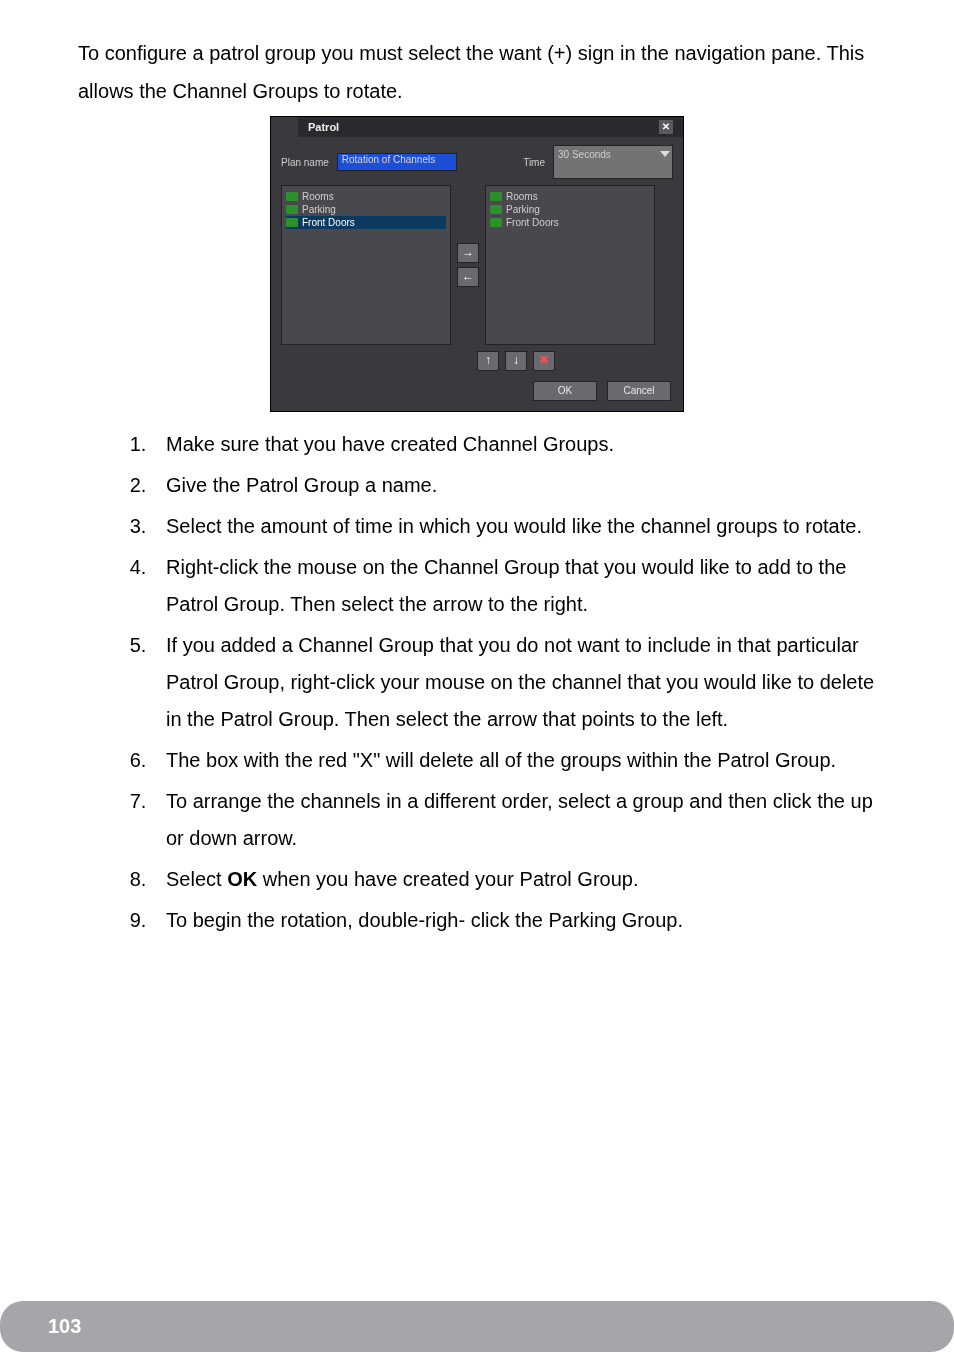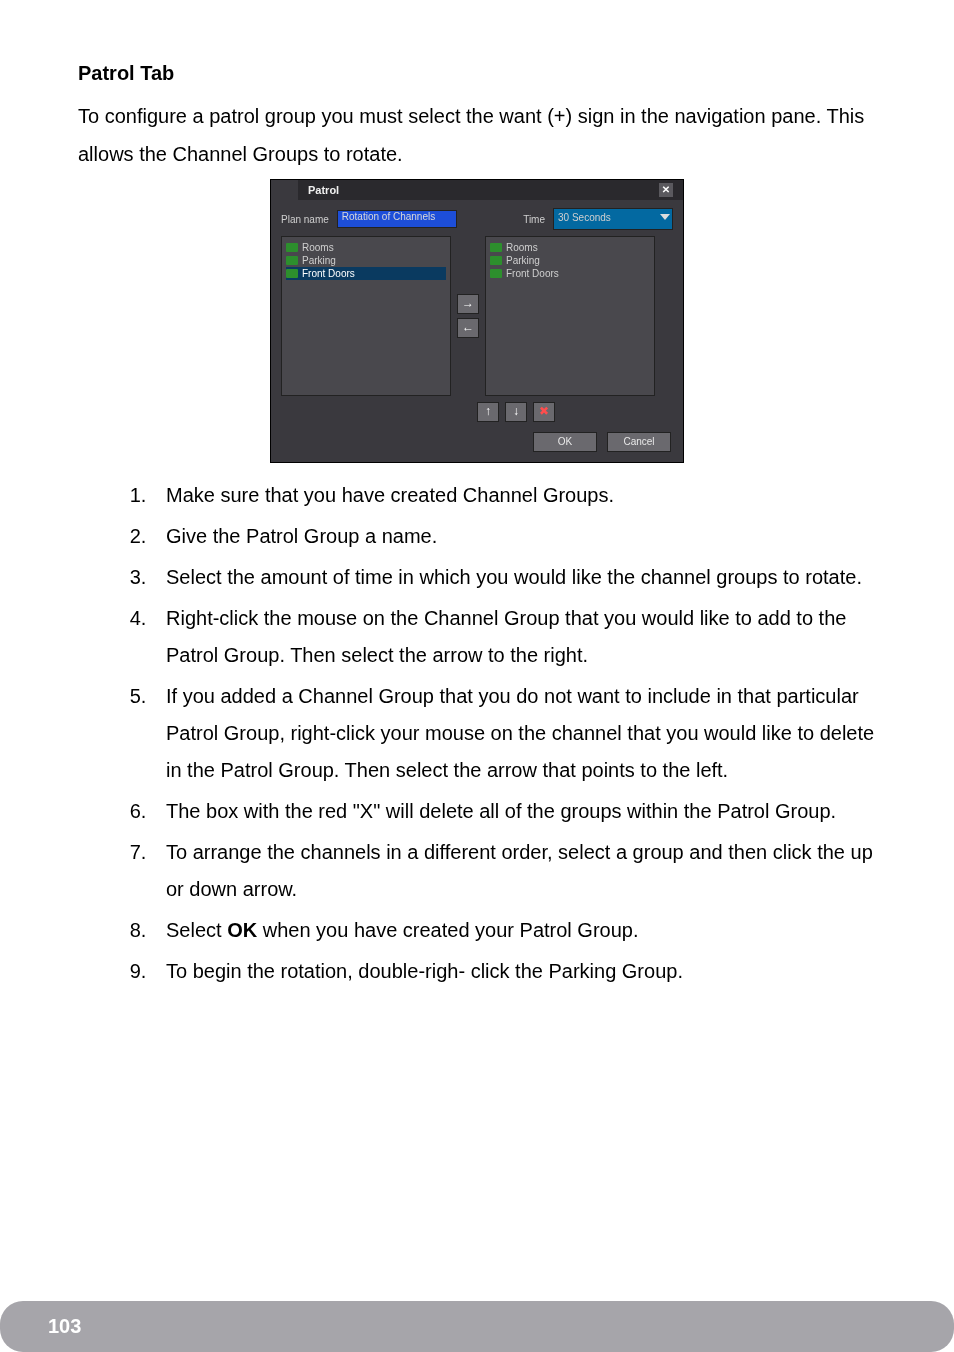--- a/index.html
+++ b/index.html
@@ -13,41 +13,40 @@
   ol.steps li{padding-left:14px;margin-bottom:4px;}
   .bold{font-weight:bold;}
   
   .footer-bar{position:absolute;left:0;right:0;bottom:0;background:#a6a5aa;color:#fff;font-weight:bold;font-size:20px;padding:14px 48px;border-radius:23px;}
   
   .shot{width:412px;margin:4px auto 8px auto;background:#3a393e;border:1px solid #000;font-size:10px;color:#cfcfcf;font-family:Arial,sans-serif;}
   .shot .titlebar{background:#2a292d;color:#efefef;font-weight:bold;font-size:11px;padding:3px 10px;display:flex;justify-content:space-between;align-items:center;margin-left:27px;}
   .shot .close{background:#5a595e;color:#fff;width:14px;height:14px;line-height:14px;text-align:center;font-size:10px;font-weight:bold;cursor:pointer;}
   .shot .row1{display:flex;align-items:center;gap:8px;padding:8px 10px 6px 10px;}
   .shot .plan-field{background:#1d4ed8;border:1px solid #222;color:#d8d8d8;height:16px;width:110px;padding:0 4px;font-size:10px;}
-  .shot .time-field{display:flex;align-items:center;background:#0369a1;border:1px solid #222;height:16px;width:112px;justify-content:space-between;padding:0 2px 4px 4px;}
+  .shot .time-field{display:flex;align-items:center;background:#737373;border:1px solid #222;height:16px;width:112px;justify-content:space-between;padding:0 2px 16px 4px;}
   .shot .time-field .tri{width:0;height:0;border-left:5px solid transparent;border-right:5px solid transparent;border-top:6px solid #ddd;}
   .shot .panes{display:flex;gap:6px;padding:0 10px 6px 10px;align-items:center;}
   .shot .pane{background:#49484d;border:1px solid #222;width:170px;height:160px;padding:4px;box-sizing:border-box;overflow:hidden;}
   .shot .pane .item{display:flex;align-items:center;gap:4px;padding:1px 0;}
   .shot .pane .item.selected{background:#0a3a60;color:#fff;}
   .shot .ic{width:12px;height:9px;background:#2d8f2d;border-radius:1px;display:inline-block;flex:0 0 auto;}
   .shot .midbtns{display:flex;flex-direction:column;justify-content:center;gap:4px;}
   .shot .sqbtn{width:20px;height:18px;background:#6a696e;border:1px solid #222;color:#fff;font-size:12px;line-height:16px;text-align:center;cursor:pointer;}
   .shot .below{display:flex;justify-content:flex-start;gap:6px;padding:0 10px 6px 206px;}
   .shot .below .sqbtn.red{color:#ff4d4d;}
   .shot .actions{display:flex;justify-content:flex-end;gap:10px;padding:4px 12px 10px 10px;}
   .shot .btn{background:#6a696e;border:1px solid #222;color:#e8e8e8;font-size:10px;height:18px;width:62px;line-height:18px;text-align:center;cursor:pointer;}
 </style>
 </head>
 <body>
 
 <div class="page-wrap">
 
   <div class="content">
-    <h2 class="section">Patrol Tab</h2>
     <p class="intro">To configure a patrol group you must select the want (+) sign in the navigation pane. This allows the Channel Groups to rotate.</p>
 
     <div class="shot">
       <div class="titlebar">
         <span>Patrol</span>
         <span class="close">✕</span>
       </div>
       <div class="row1">
         <span>Plan name</span>
         <span class="plan-field">Rotation of Channels</span>

